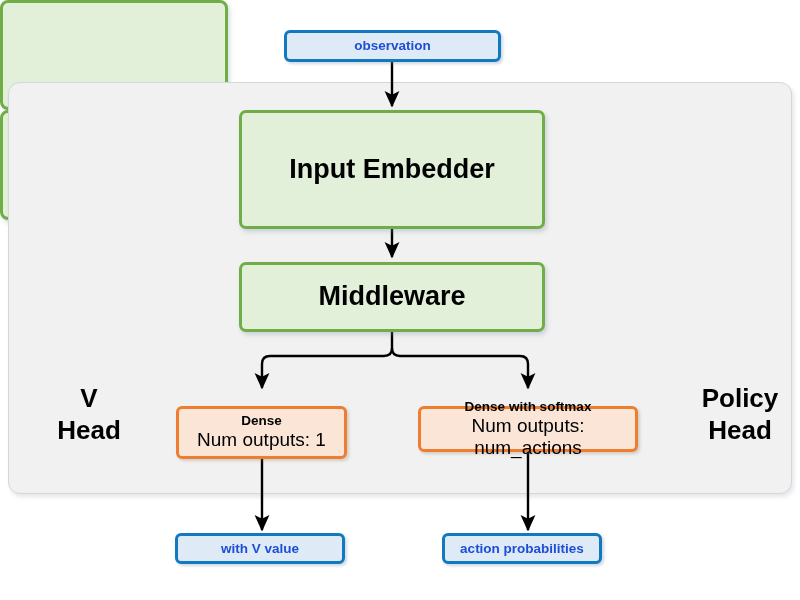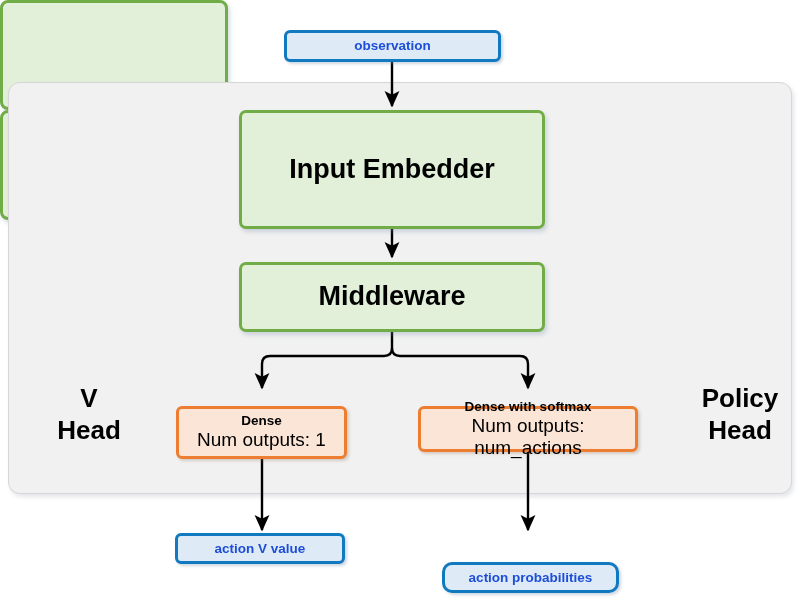--- a/index.html
+++ b/index.html
@@ -159,20 +159,20 @@
 
   <div class="head-label" style="left:680px; top:383px; width:120px;">Policy
 Head</div>
 
   <div class="node orange-box" style="left:418px; top:390px; width:220px; height:46px;">
     <span class="orange-title">Dense with softmax</span>
     <span class="orange-sub">Num outputs: num_actions</span>
   </div>
 
   <div class="node io-box" style="left:175px; top:533px; width:170px; height:31px;">
-    <span>action V value</span>
+    <span>with V value</span>
   </div>
 
-  <div class="node io-box" style="left:442px; top:562px; width:177px; height:31px;border-radius:10px;">
+  <div class="node io-box" style="left:442px; top:533px; width:160px; height:31px;">
     <span>action probabilities</span>
   </div>
 
 </div>
 
 </body></html>

